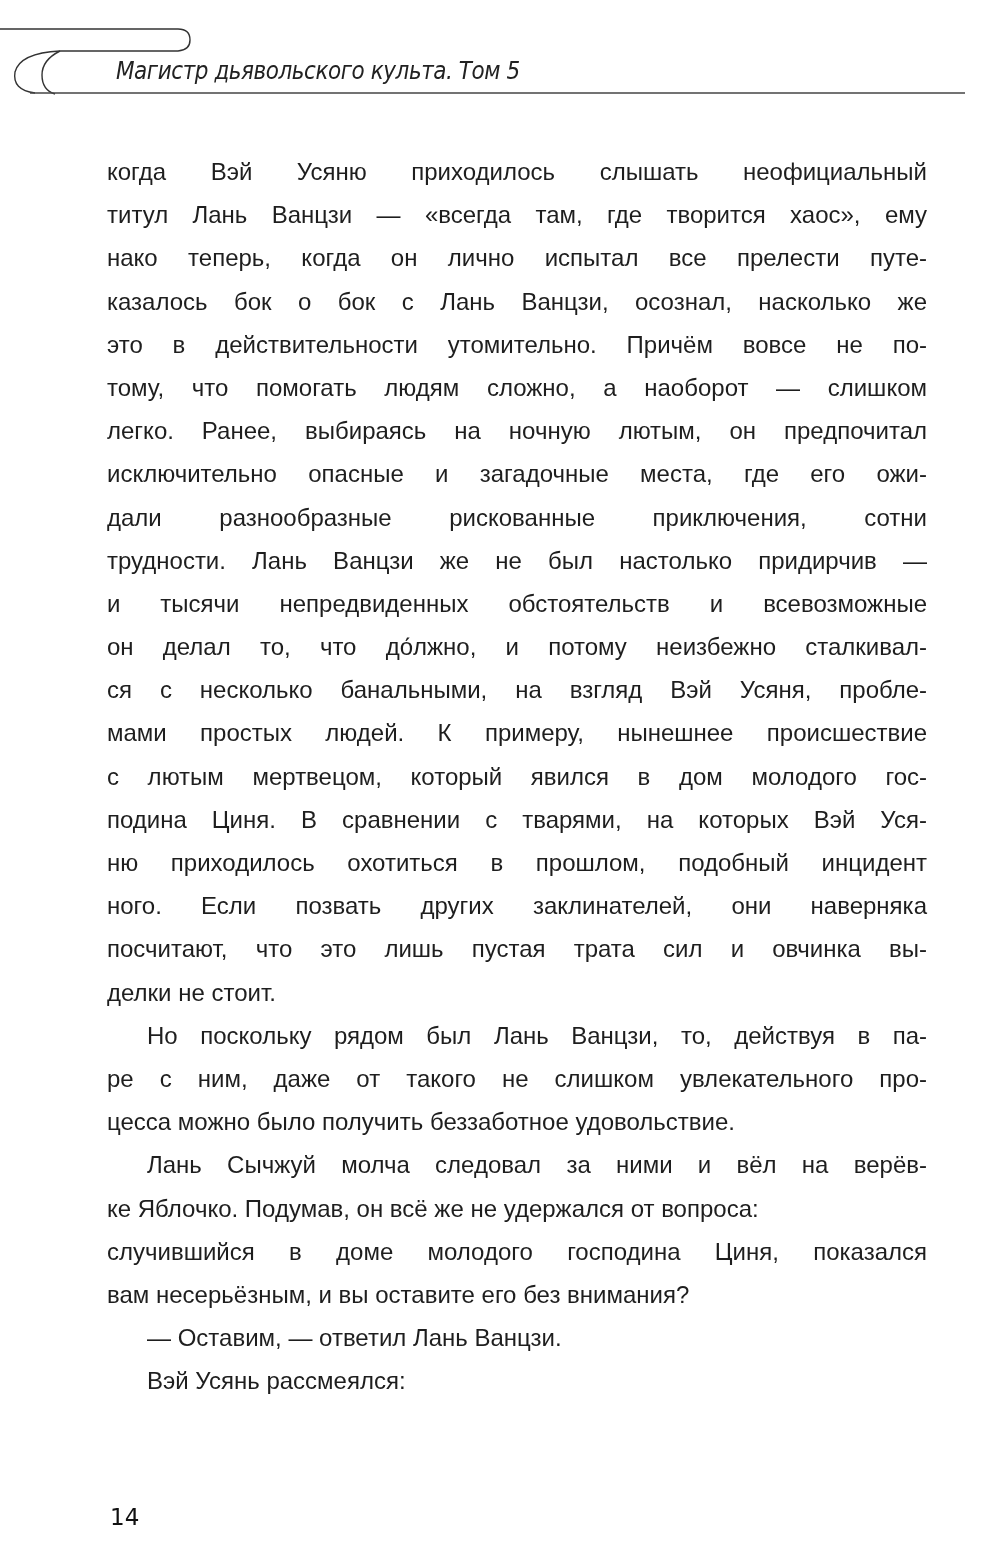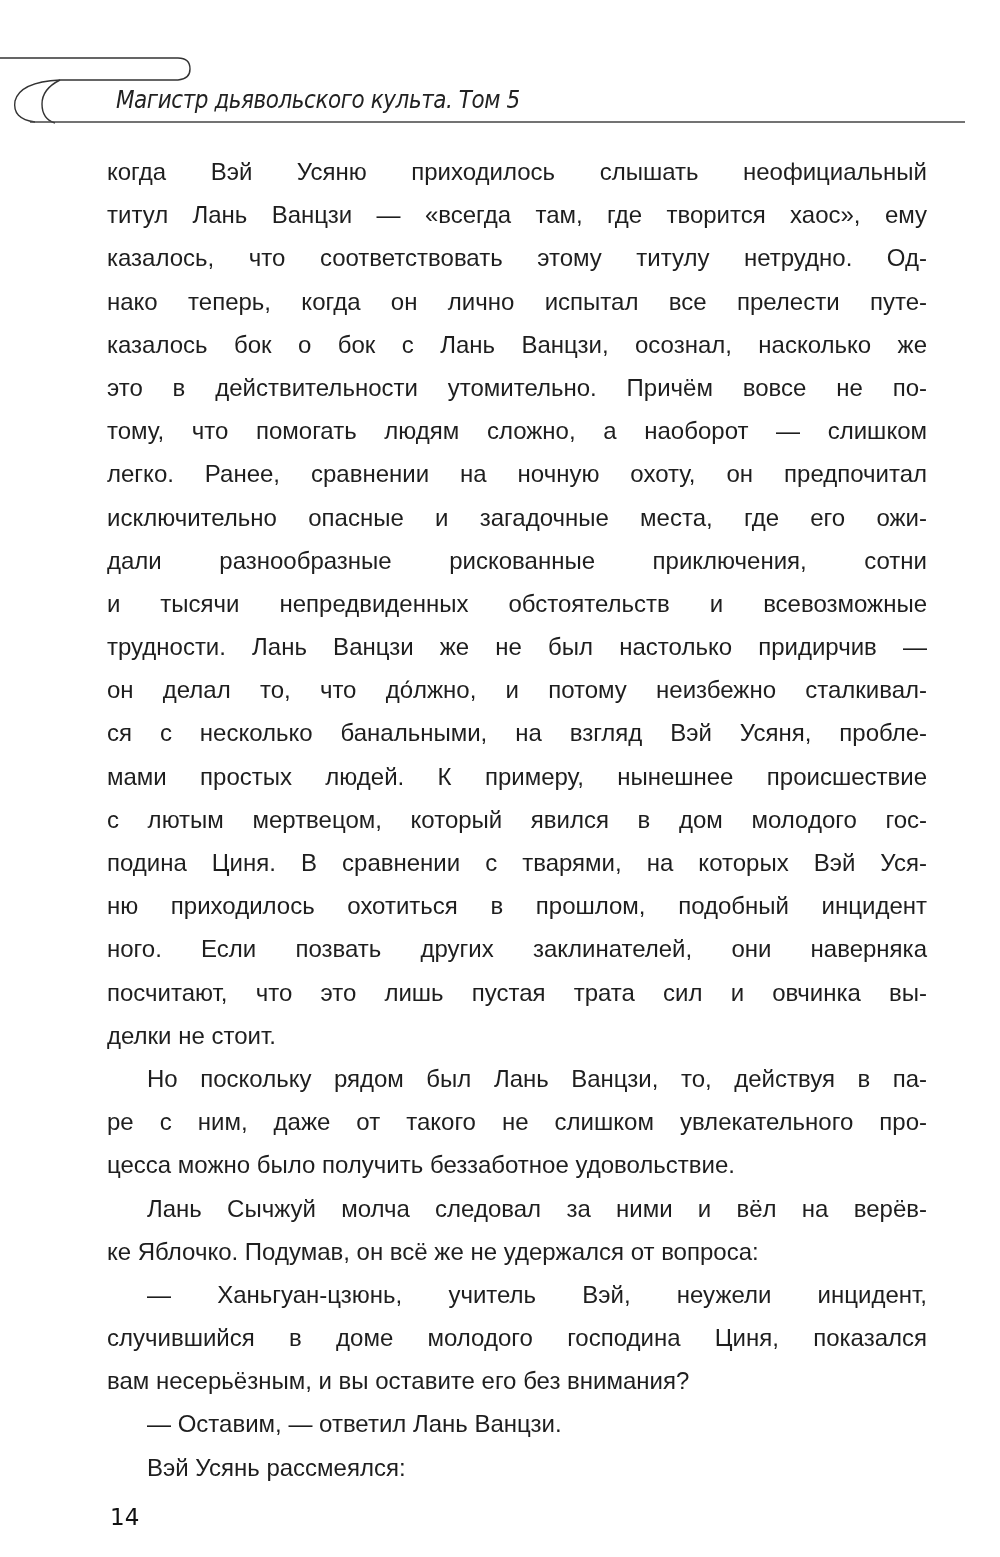--- a/index.html
+++ b/index.html
@@ -1,17 +1,17 @@
 <!DOCTYPE html>
 <html><head>
 <meta charset="utf-8">
 <style>
   html, body { margin: 0; padding: 0; background: #ffffff; }
   body { width: 1000px; height: 1557px; position: relative; overflow: hidden; color: #1a1a1a; }
-  .header { position: absolute; left: 0; top: 0; width: 1000px; height: 110px; margin-top: 29px; }
+  .header { position: absolute; left: 0; top: 0; width: 1000px; height: 110px; }
   .header svg { position: absolute; left: 0; top: 0; }
   .running-title {
     position: absolute; left: 116px; top: 56px;
     font-family: "DejaVu Sans", sans-serif; font-style: italic;
     font-size: 25px; letter-spacing: -0.5px; color: #222; transform: scaleX(0.86); transform-origin: left center;
     white-space: nowrap;
   }
   .body-text {
     position: absolute; left: 107px; top: 150px; width: 820px;
     font-family: Liberation Sans, sans-serif; font-size: 24px; line-height: 43.2px;
@@ -34,44 +34,42 @@
     <path d="M60 51 Q20 53 15 72 Q12 90 35 93" fill="none" stroke="#333" stroke-width="1.4"></path>
     <path d="M60 51 Q42 60 42 75 Q42 90 55 94" fill="none" stroke="#333" stroke-width="1.4"></path>
     <path d="M30 93 L965 93" fill="none" stroke="#444" stroke-width="1.6"></path>
   </svg>
   <div class="running-title">Магистр дьявольского культа. Том 5</div>
 </div>
 
 <div class="body-text" id="body-text">
     <span class="line">когда Вэй Усяню приходилось слышать неофициальный</span>
     <span class="line">титул Лань Ванцзи — «всегда там, где творится хаос», ему</span>
-    <span class="line">казалось, что соответствовать этому титулу нетрудно. Од-</span>
     <span class="line">нако теперь, когда он лично испытал все прелести путе-</span>
     <span class="line">казалось бок о бок с Лань Ванцзи, осознал, насколько же</span>
     <span class="line">это в действительности утомительно. Причём вовсе не по-</span>
     <span class="line">тому, что помогать людям сложно, а наоборот — слишком</span>
-    <span class="line">легко. Ранее, сравнении на ночную охоту, он предпочитал</span>
+    <span class="line">легко. Ранее, выбираясь на ночную лютым, он предпочитал</span>
     <span class="line">исключительно опасные и загадочные места, где его ожи-</span>
     <span class="line">дали разнообразные рискованные приключения, сотни</span>
+    <span class="line">трудности. Лань Ванцзи же не был настолько придирчив —</span>
     <span class="line">и тысячи непредвиденных обстоятельств и всевозможные</span>
-    <span class="line">трудности. Лань Ванцзи же не был настолько придирчив —</span>
     <span class="line">он делал то, что до́лжно, и потому неизбежно сталкивал-</span>
     <span class="line">ся с несколько банальными, на взгляд Вэй Усяня, пробле-</span>
     <span class="line">мами простых людей. К примеру, нынешнее происшествие</span>
     <span class="line">с лютым мертвецом, который явился в дом молодого гос-</span>
     <span class="line">подина Циня. В сравнении с тварями, на которых Вэй Уся-</span>
     <span class="line">ню приходилось охотиться в прошлом, подобный инцидент</span>
     <span class="line">ного. Если позвать других заклинателей, они наверняка</span>
     <span class="line">посчитают, что это лишь пустая трата сил и овчинка вы-</span>
     <span class="line last">делки не стоит.</span>
     <span class="line indent">Но поскольку рядом был Лань Ванцзи, то, действуя в па-</span>
     <span class="line">ре с ним, даже от такого не слишком увлекательного про-</span>
     <span class="line last">цесса можно было получить беззаботное удовольствие.</span>
     <span class="line indent">Лань Сычжуй молча следовал за ними и вёл на верёв-</span>
     <span class="line last">ке Яблочко. Подумав, он всё же не удержался от вопроса:</span>
-    <span class="line indent">— Ханьгуан-цзюнь, учитель Вэй, неужели инцидент,</span>
     <span class="line">случившийся в доме молодого господина Циня, показался</span>
     <span class="line last">вам несерьёзным, и вы оставите его без внимания?</span>
     <span class="line indent last">— Оставим, — ответил Лань Ванцзи.</span>
     <span class="line indent last">Вэй Усянь рассмеялся:</span>
   </div>
 
 <div class="page-number">14</div>
 
 </body></html>

